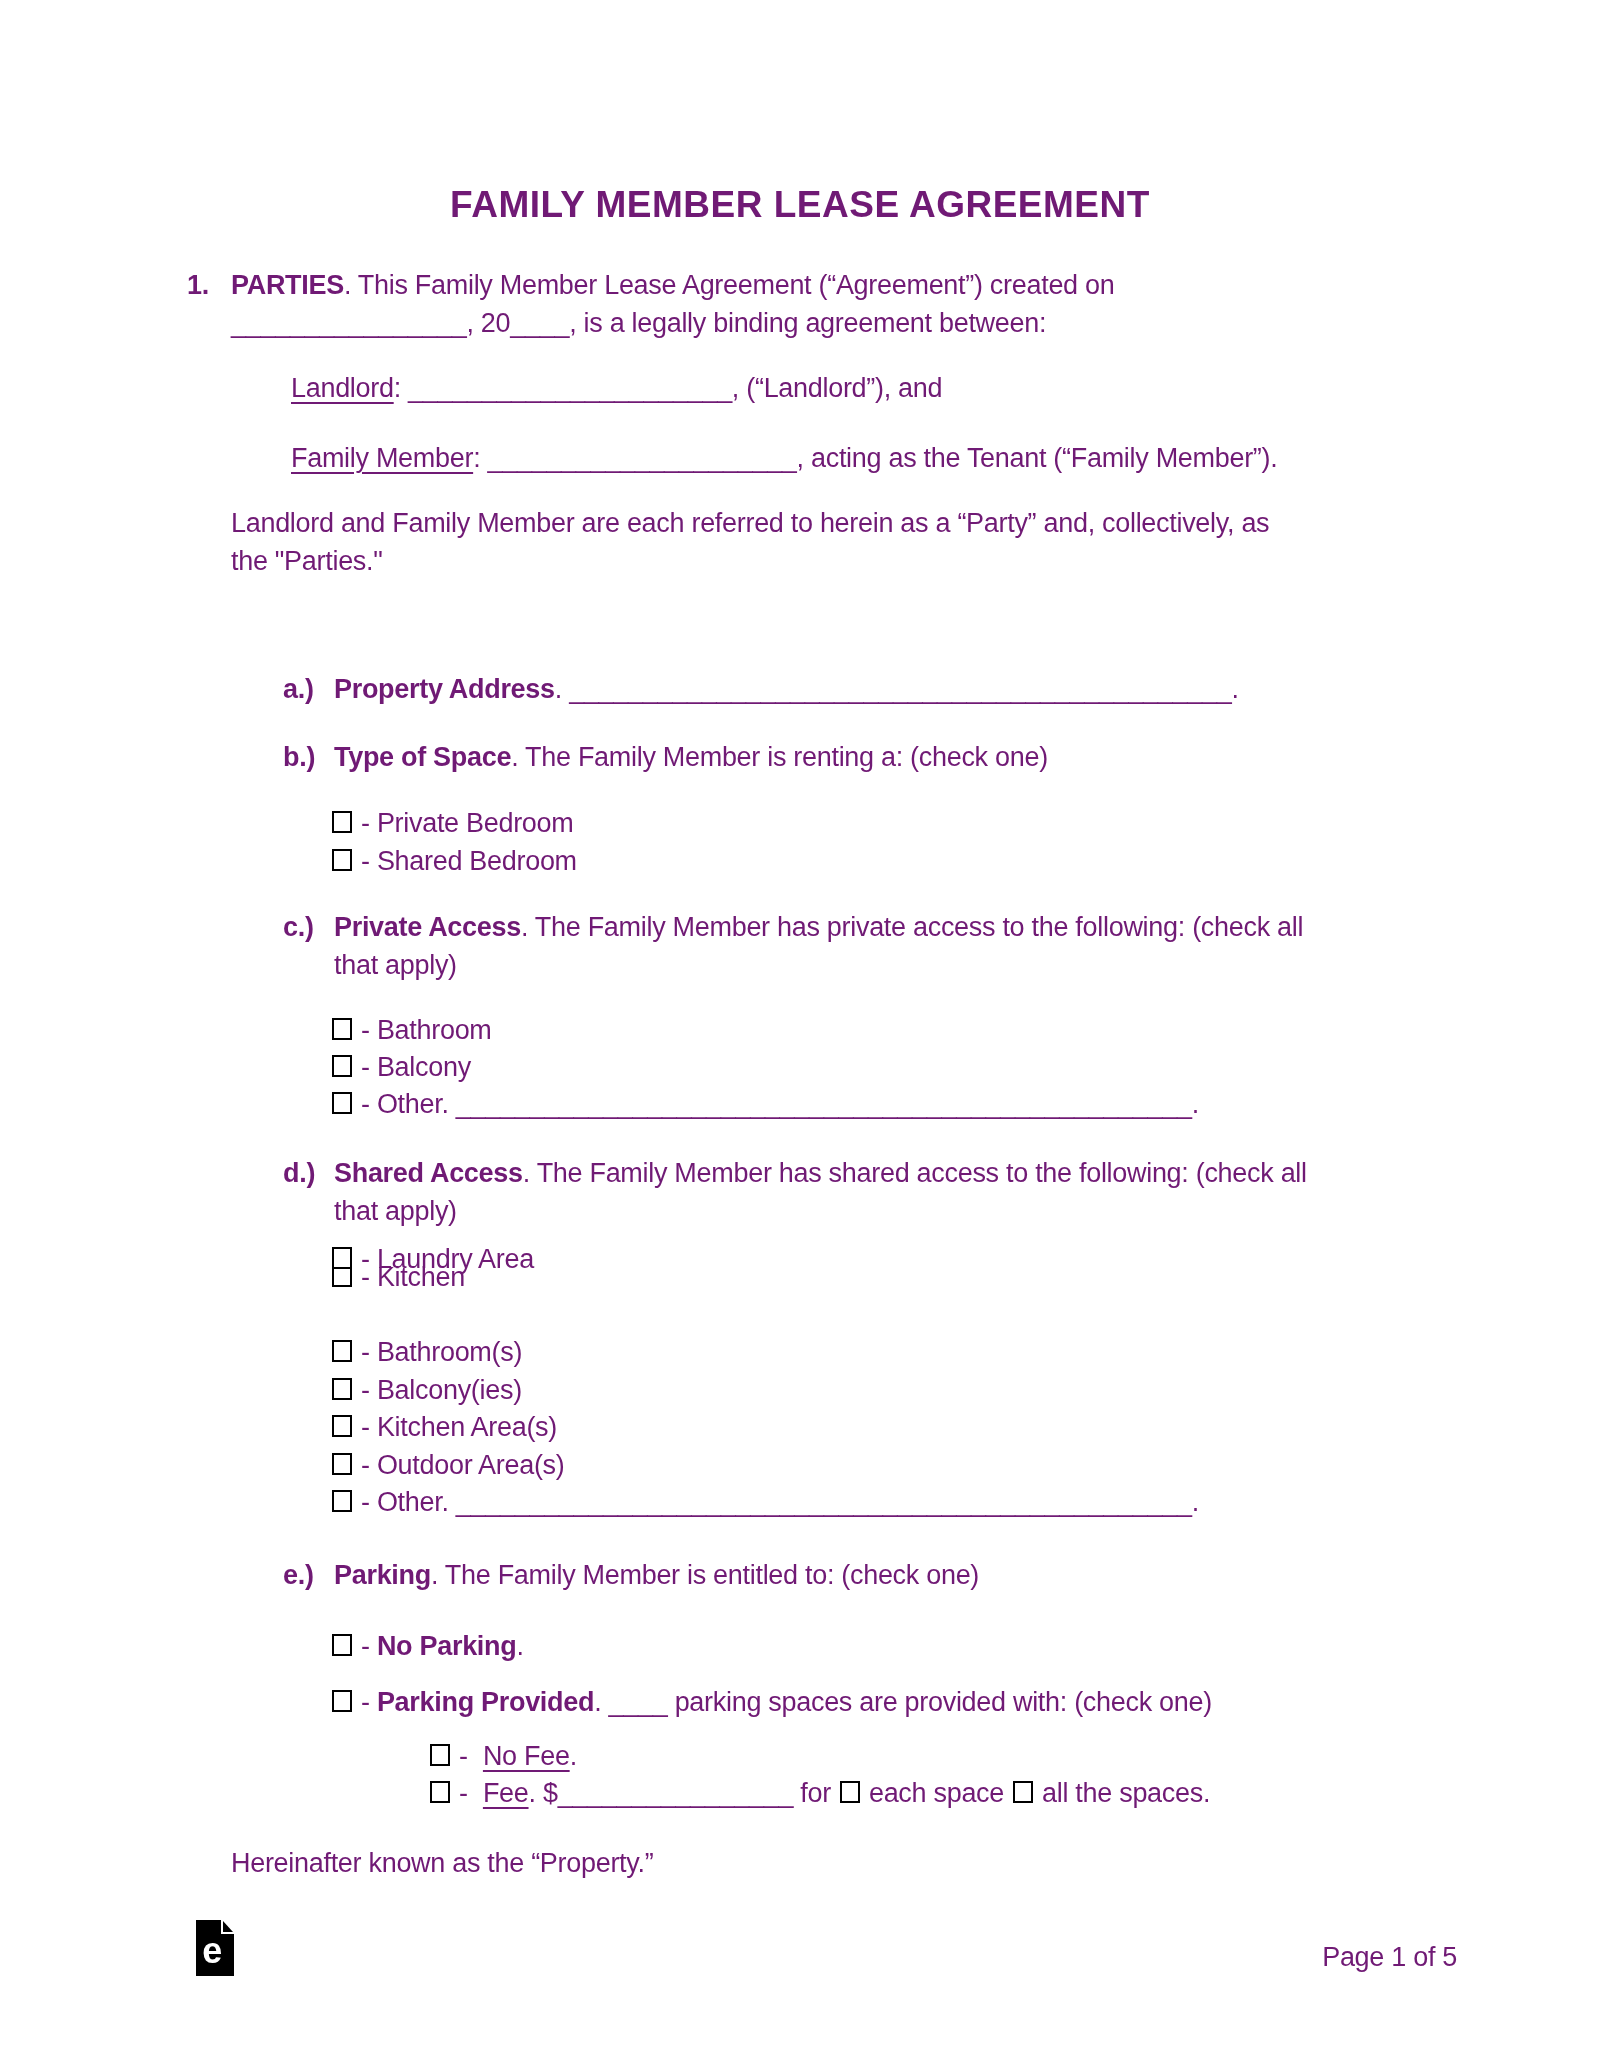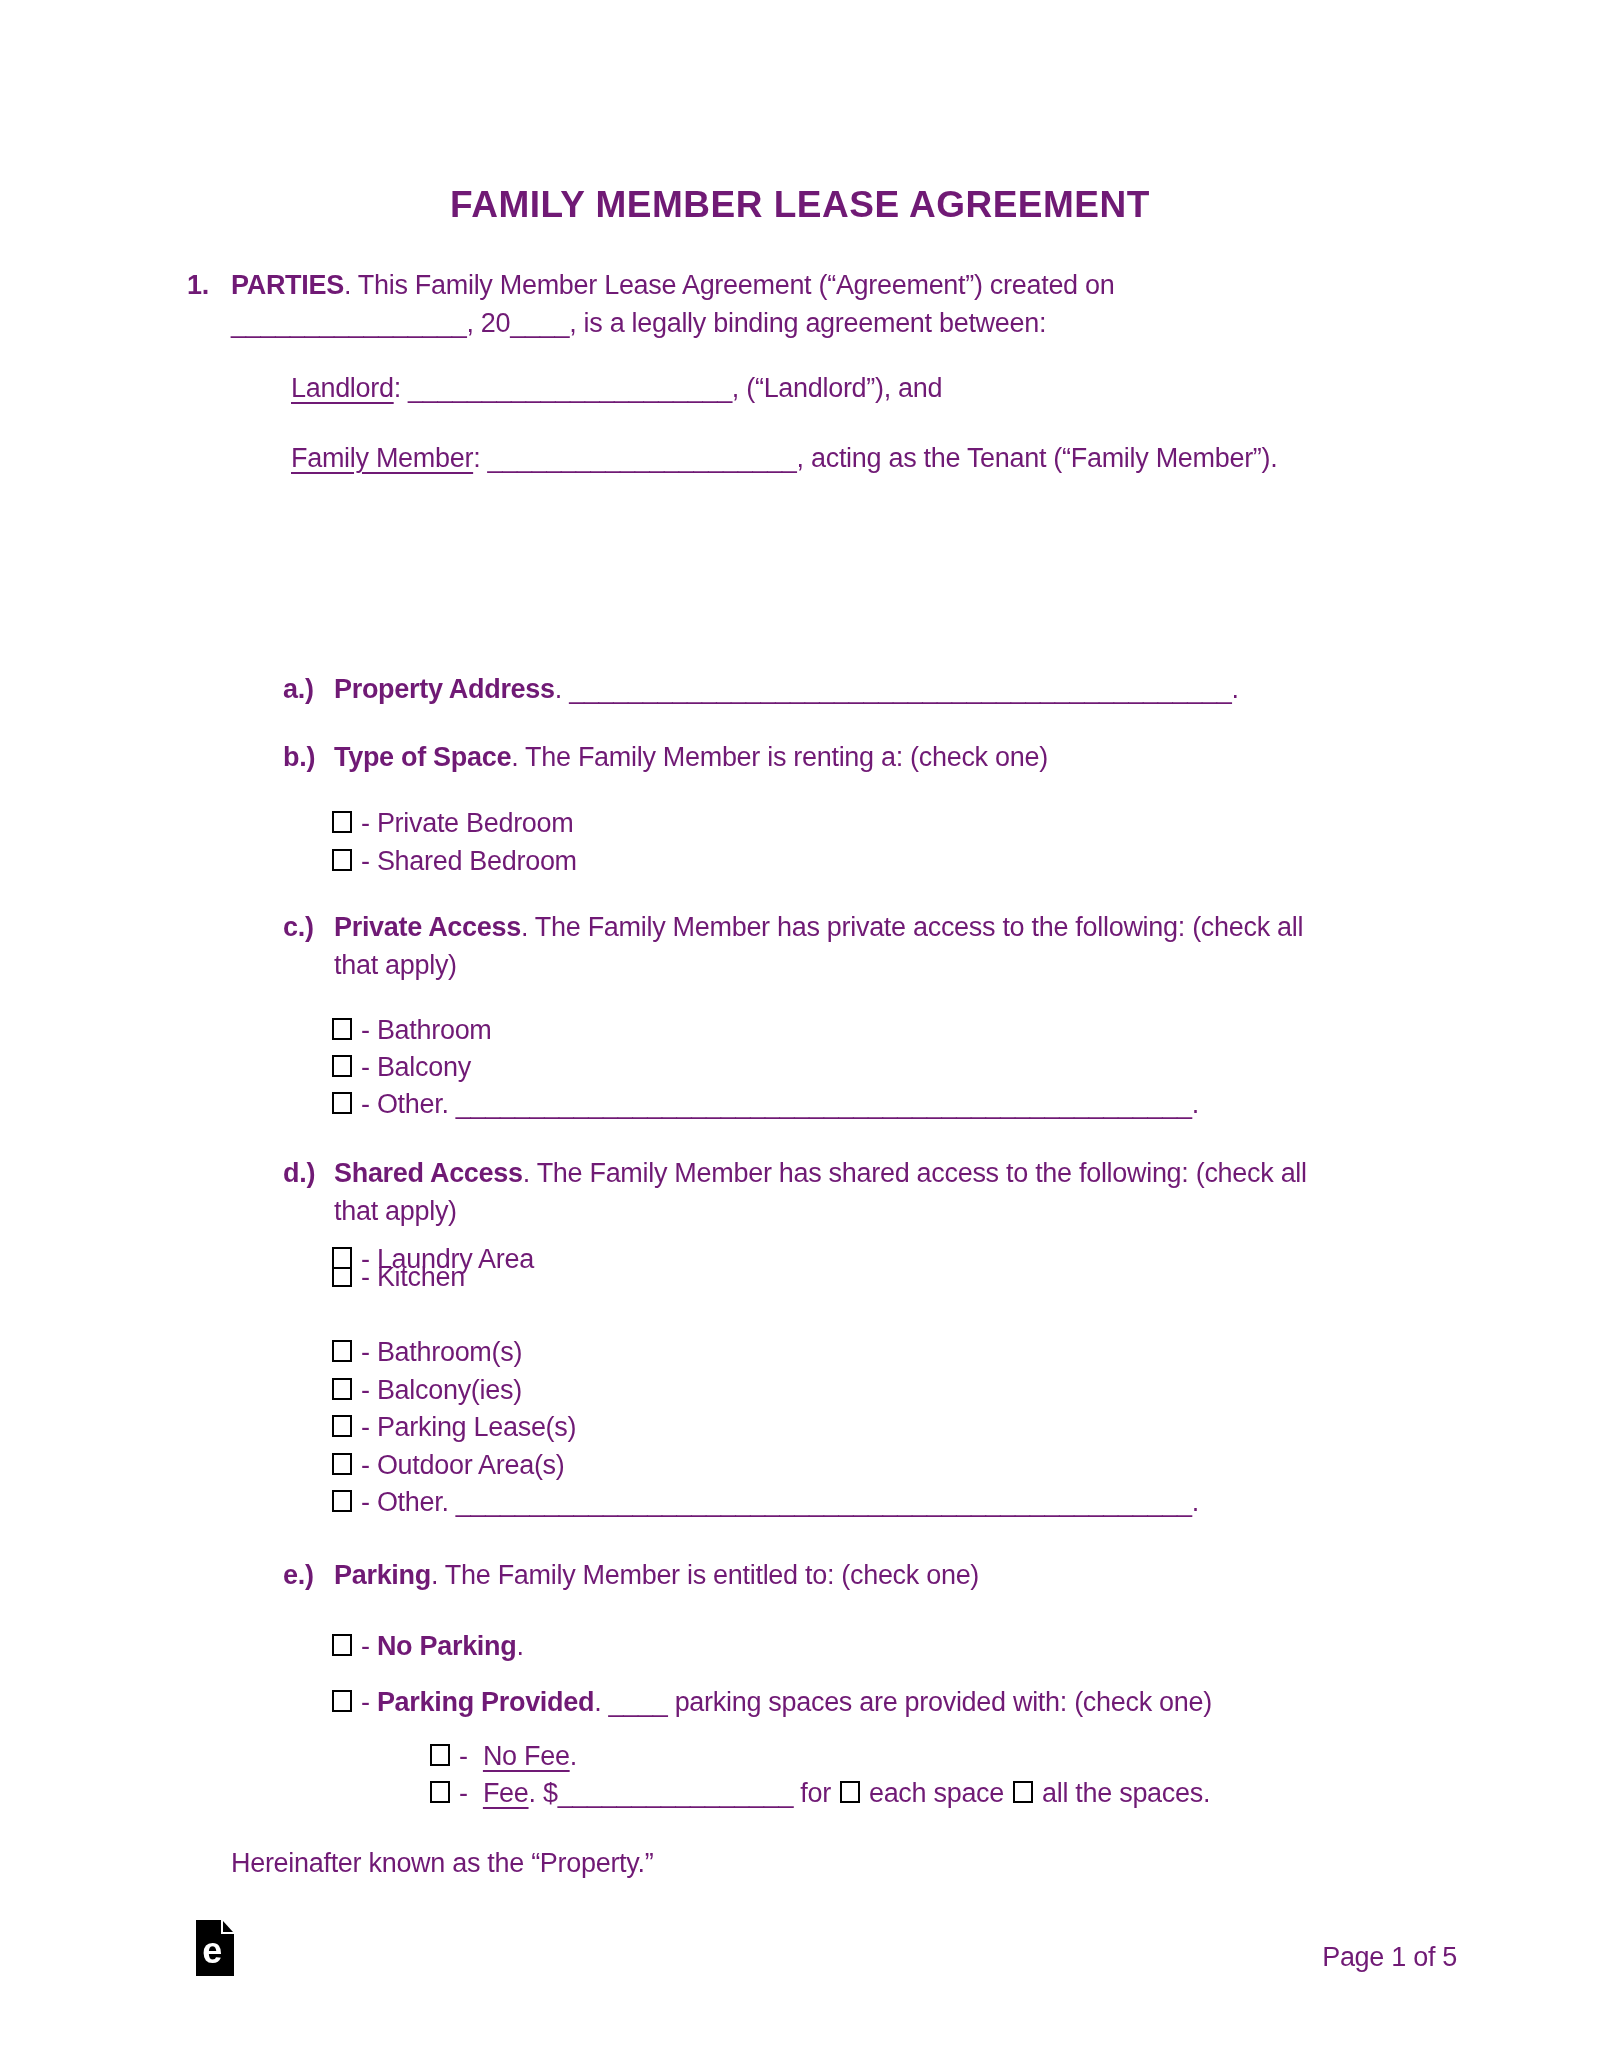--- a/index.html
+++ b/index.html
@@ -65,20 +65,24 @@
   </div>
 
   <div class="block sub" style="top:369px">
     <span class="u">Landlord</span><span>: ______________________, (“Landlord”), and</span>
   </div>
 
   <div class="block sub" style="top:439px">
     <span class="u">Family Member</span><span>: _____________________, acting as the Tenant (“Family Member”).</span>
   </div>
 
+  <div class="block" style="left:231px;top:504px">
+    <div>Landlord and Family Member are each referred to herein as a “Party” and, collectively, as</div>
+    <div>the "Parties."</div>
+  </div>
 
 
   <div class="block sub" style="top:738px">
     <span class="sub-num">b.)</span><span class="b">Type of Space</span><span>. The Family Member is renting a: (check one)</span>
   </div>
 
   <div class="block sub" style="top:670px">
     <span class="sub-num">a.)</span><span class="b">Property Address</span><span>. _____________________________________________.</span>
   </div>
 
@@ -115,21 +119,21 @@
   <div class="block opt" style="top:1240px">
     <span class="cb"></span><span>- Laundry Area</span>
   </div>
   <div class="block opt" style="top:1333px">
     <span class="cb"></span><span>- Bathroom(s)</span>
   </div>
   <div class="block opt" style="top:1371px">
     <span class="cb"></span><span>- Balcony(ies)</span>
   </div>
   <div class="block opt" style="top:1408px">
-    <span class="cb"></span><span>- Parking Lease(s)</span>
+    <span class="cb"></span><span>- Kitchen Area(s)</span>
   </div>
   <div class="block opt" style="top:1446px">
     <span class="cb"></span><span>- Outdoor Area(s)</span>
   </div>
   <div class="block opt" style="top:1483px">
     <span class="cb"></span><span>- Other. __________________________________________________.</span>
   </div>
 
   <div class="block sub" style="top:1556px">
     <span class="sub-num">e.)</span><span class="b">Parking</span><span>. The Family Member is entitled to: (check one)</span>

